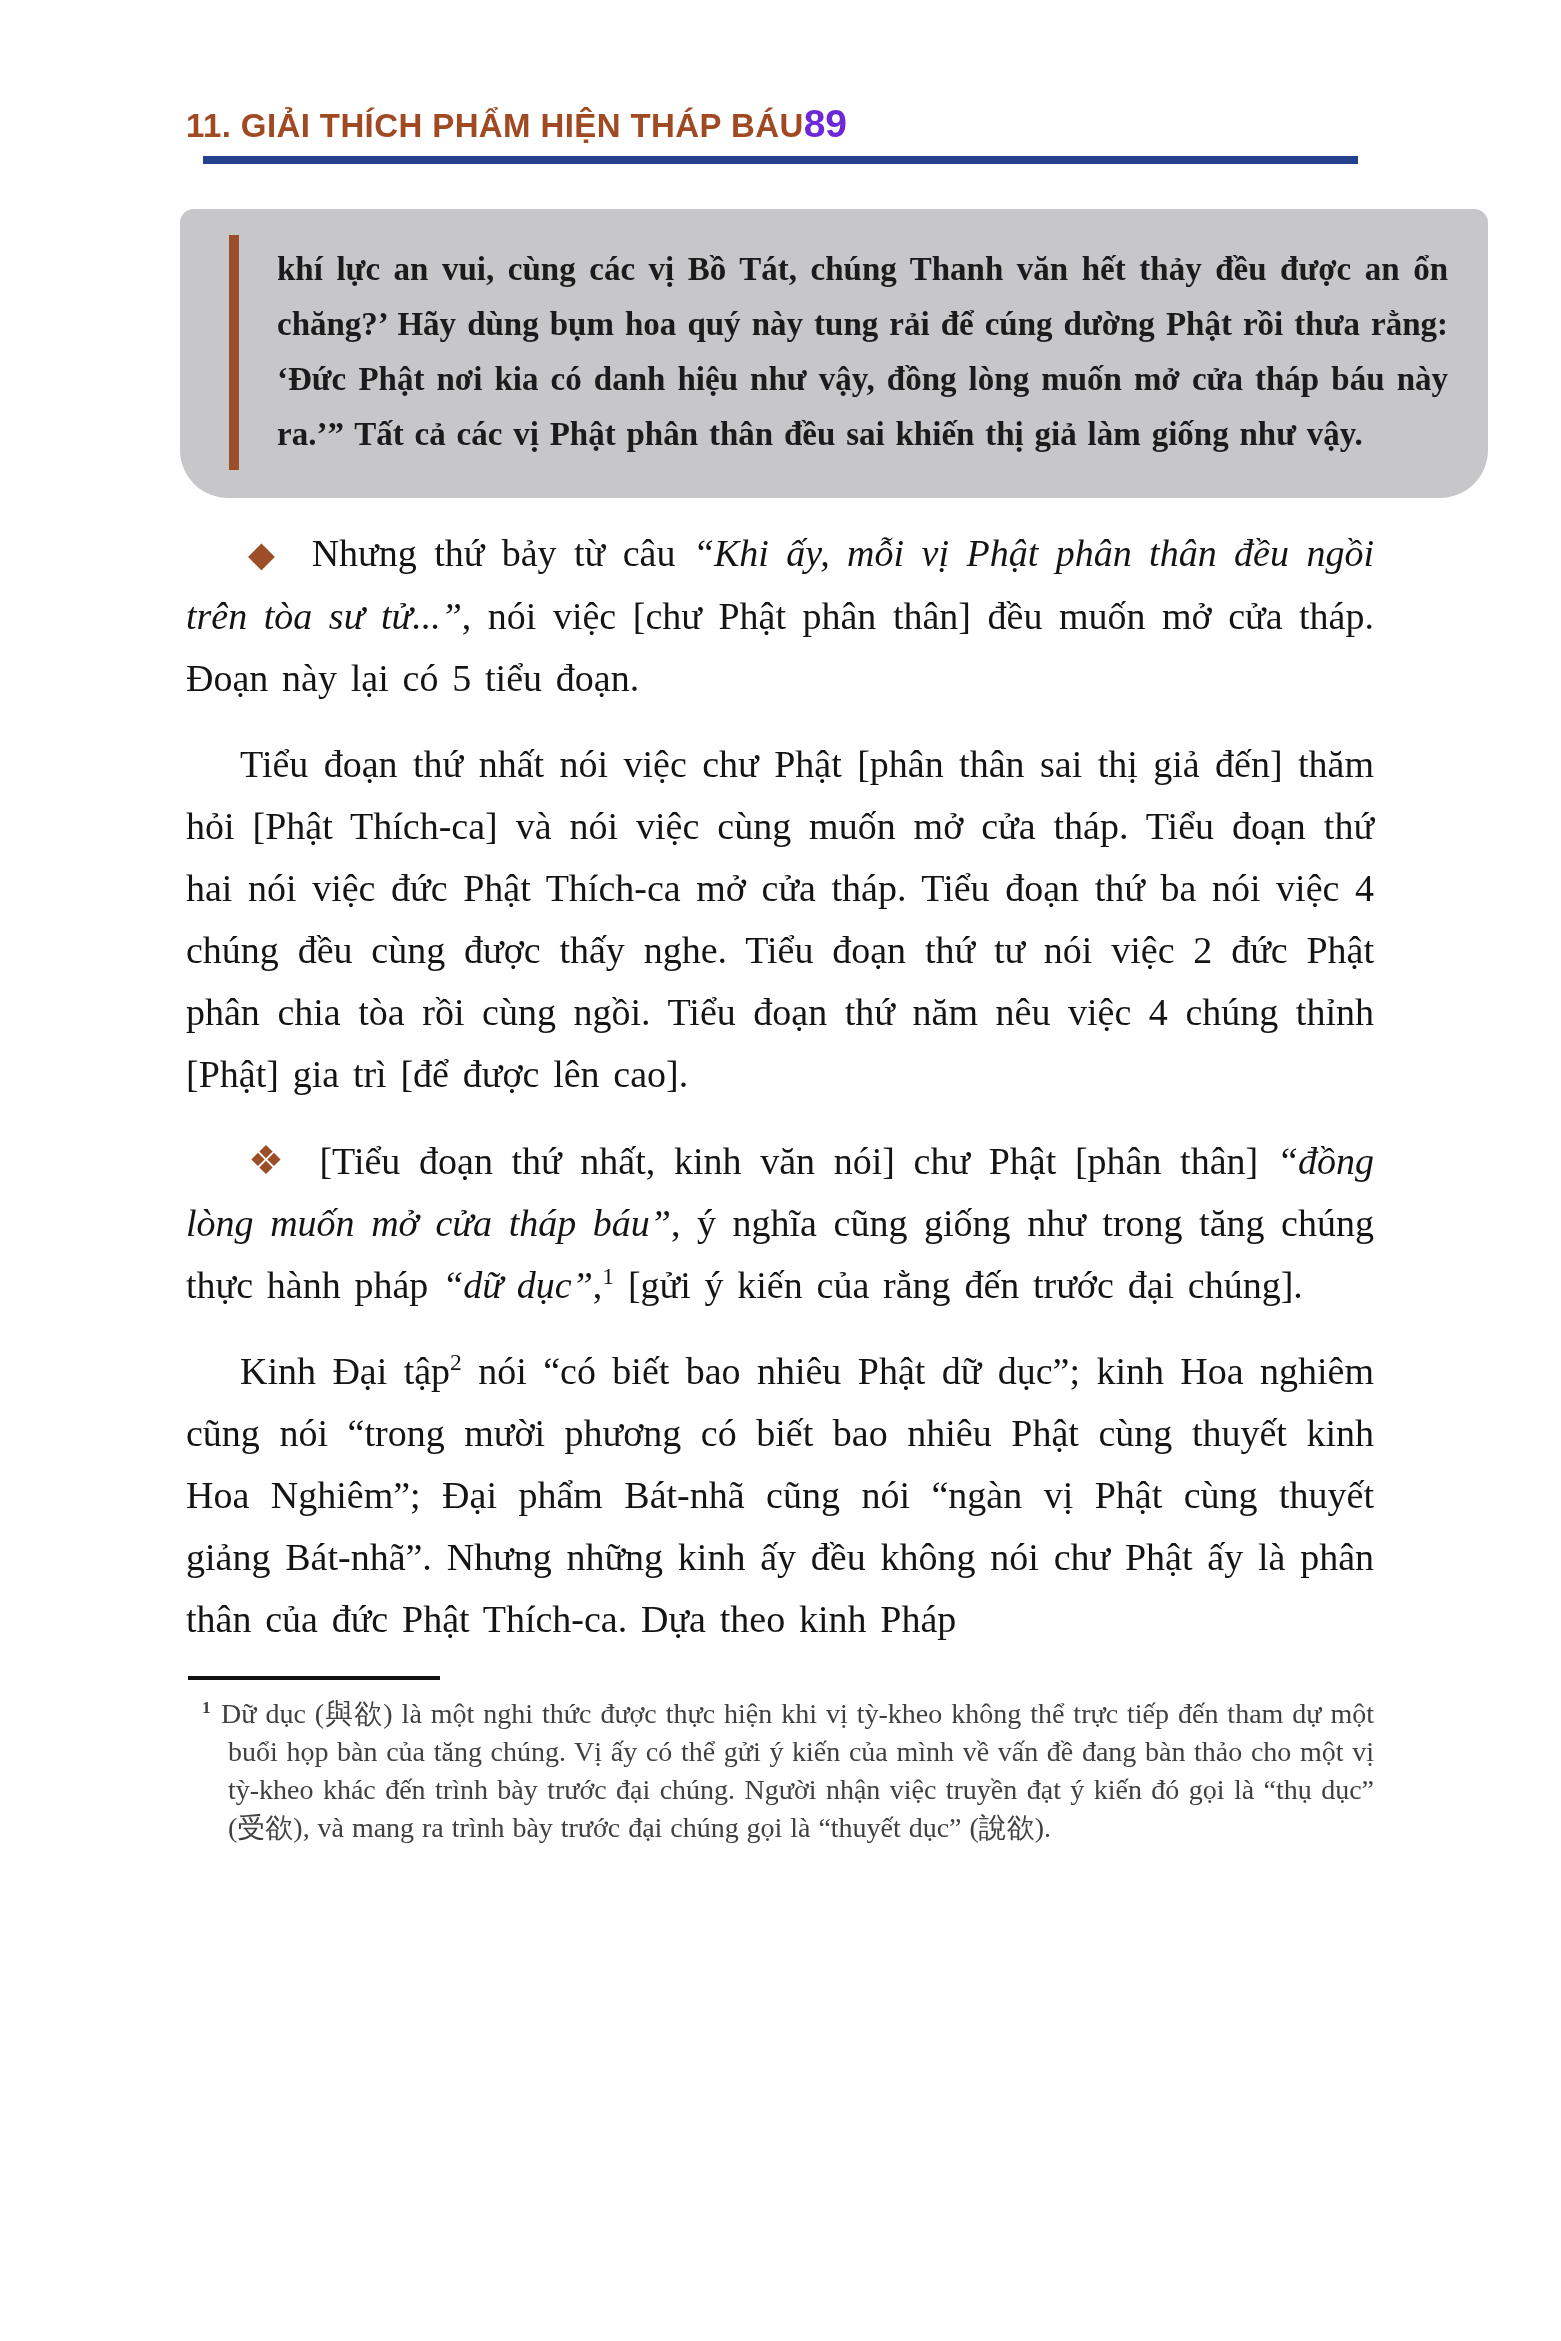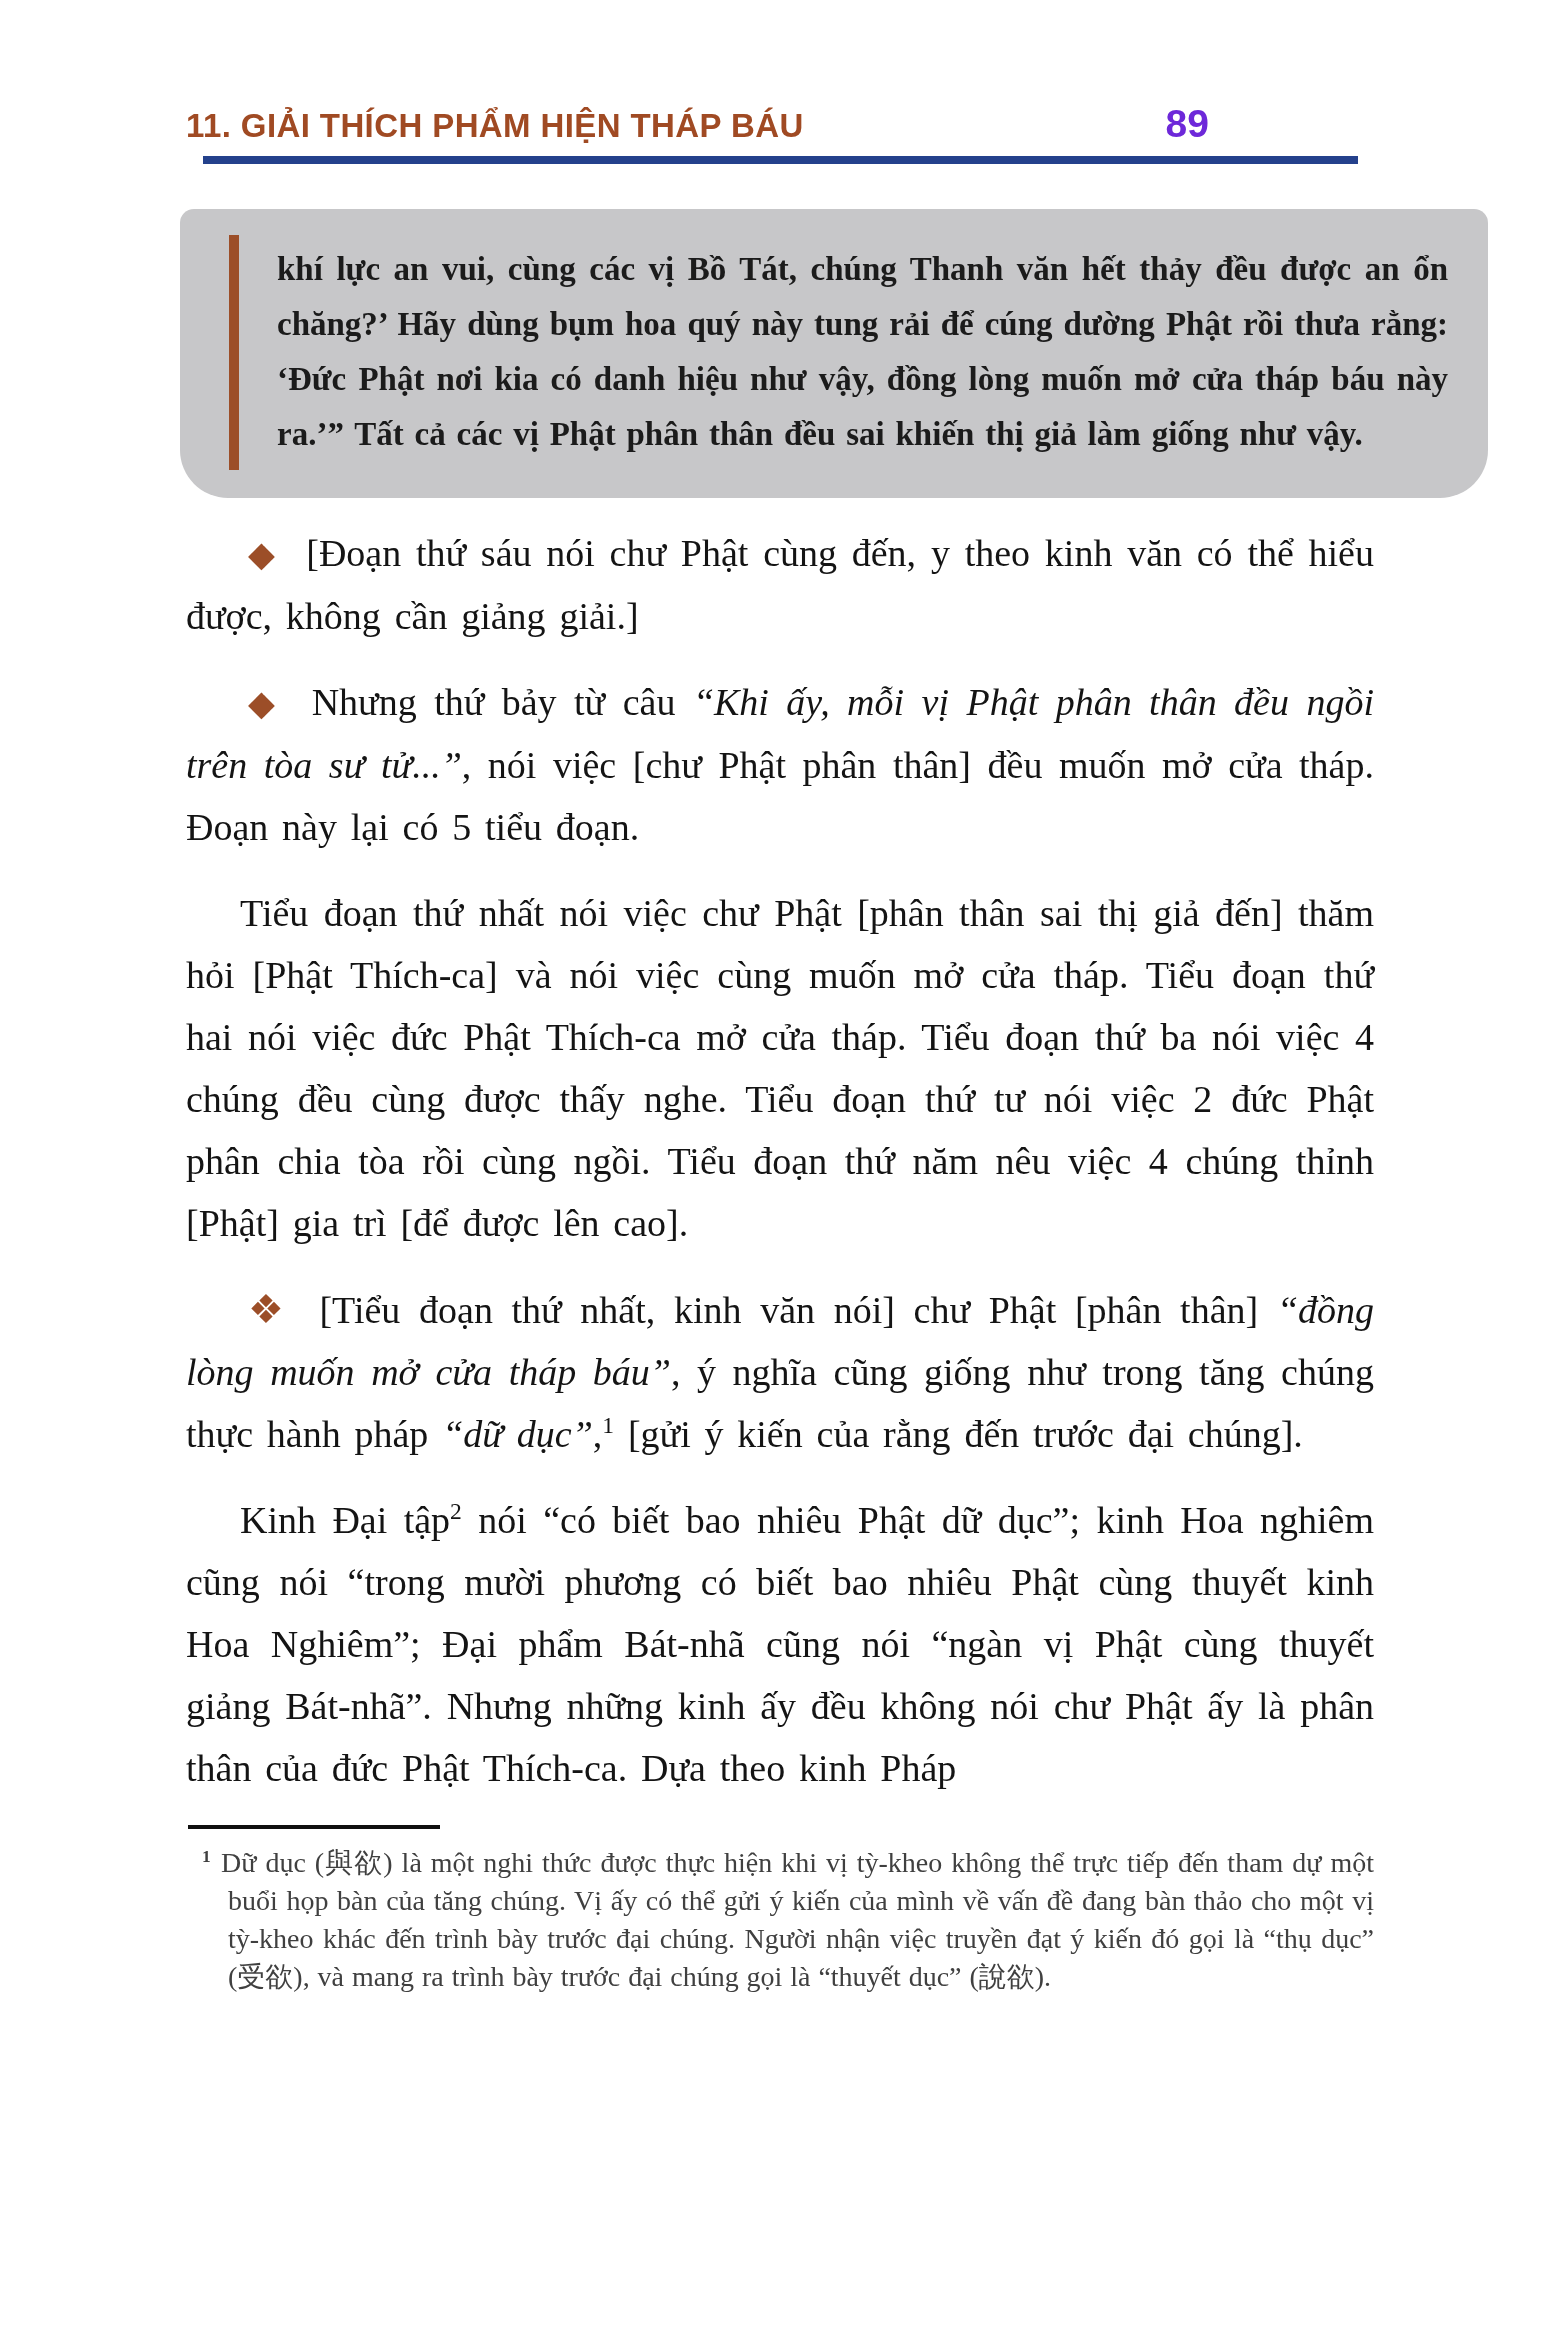--- a/index.html
+++ b/index.html
@@ -4,21 +4,21 @@
 <style>
   html,body { margin:0; padding:0; background:#ffffff; }
   .page {
     position:relative; width:1561px; height:2342px; background:#ffffff;
     font-family:"Liberation Serif", serif; color:#141414; overflow:hidden;
   }
   .content { margin:0 186px; width:1188px; }
 
   
   header { padding-top:102px; }
-  .running-head { display:flex; justify-content:space-between; align-items:baseline; }
+  .running-head { display:flex; align-items:baseline; }
   .header-title {
     font-family:"Liberation Sans", sans-serif; font-weight:700;
     font-size:33px; letter-spacing:0.4px; color:#a04a23;
   }
   .page-number {
     font-family:"Liberation Sans", sans-serif; font-weight:700;
     font-size:39px; color:#6d28d9; padding-right:165px;
   }
   .header-rule { height:7.8px; background:#24418c; margin:10.4px 15.6px 0 17.3px; }
 
@@ -78,24 +78,20 @@
       <div class="header-rule"></div>
     </header>
 
     <blockquote class="quote">
       <span class="quote-bar"></span>
       <p class="quote-text">khí lực an vui, cùng các vị Bồ Tát, chúng Thanh văn hết thảy đều được an ổn chăng?’ Hãy dùng bụm hoa quý này tung rải để cúng dường Phật rồi thưa rằng: ‘Đức Phật nơi kia có danh hiệu như vậy, đồng lòng muốn mở cửa tháp báu này ra.’” Tất cả các vị Phật phân thân đều sai khiến thị giả làm giống như vậy.</p>
     </blockquote>
 
     <main>
 
-      <p class="para">
-        <span class="bullet d1">◆</span>
-        <span>[Đoạn thứ sáu nói chư Phật cùng đến, y theo kinh văn có thể hiểu được, không cần giảng giải.]</span>
-      </p>
 
       <p class="para">
         <span class="bullet d1">◆</span>
         <span>Nhưng thứ bảy từ câu </span><i>“Khi ấy, mỗi vị Phật phân thân đều ngồi trên tòa sư tử...”</i><span>, nói việc [chư Phật phân thân] đều muốn mở cửa tháp. Đoạn này lại có 5 tiểu đoạn.</span>
       </p>
 
       <p class="para plain">
         <span>Tiểu đoạn thứ nhất nói việc chư Phật [phân thân sai thị giả đến] thăm hỏi [Phật Thích-ca] và nói việc cùng muốn mở cửa tháp. Tiểu đoạn thứ hai nói việc đức Phật Thích-ca mở cửa tháp. Tiểu đoạn thứ ba nói việc 4 chúng đều cùng được thấy nghe. Tiểu đoạn thứ tư nói việc 2 đức Phật phân chia tòa rồi cùng ngồi. Tiểu đoạn thứ năm nêu việc 4 chúng thỉnh [Phật] gia trì [để được lên cao].</span>
       </p>
 

